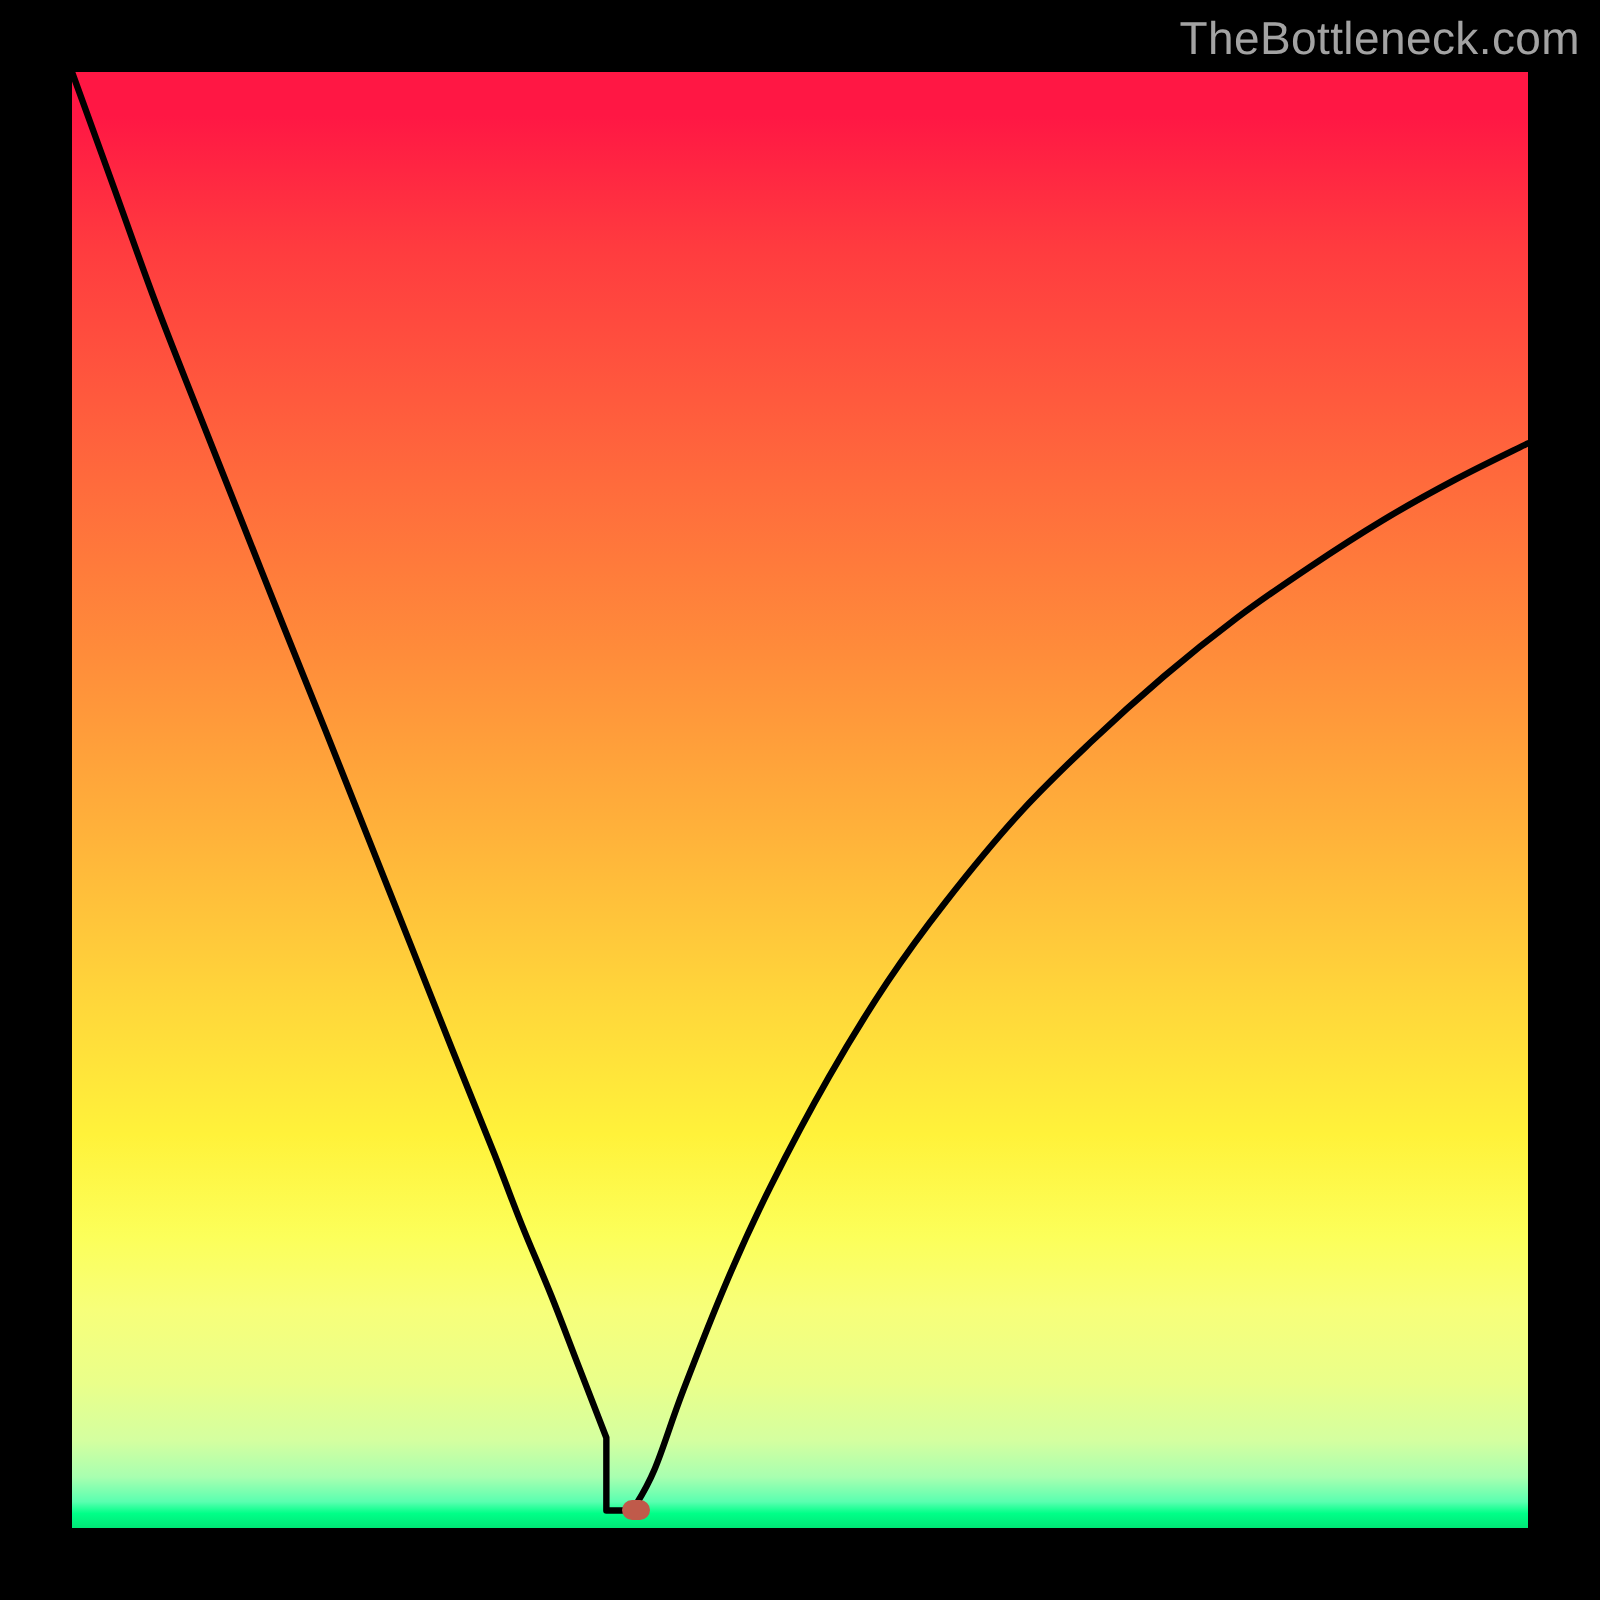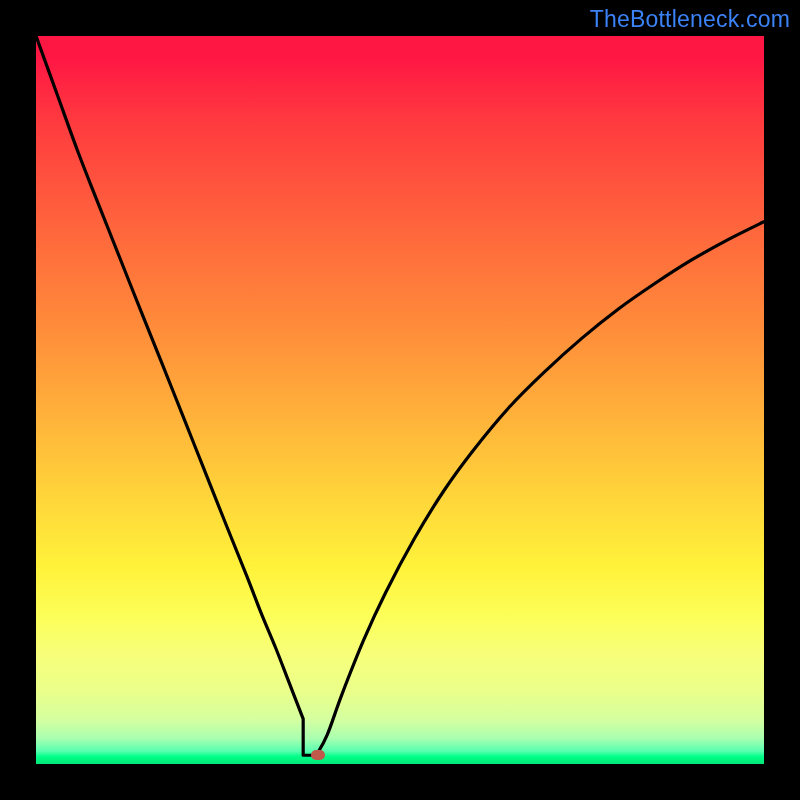--- a/index.html
+++ b/index.html
@@ -43,21 +43,21 @@
       #a8ffb0 96.5%,
       #5affb0 98.2%,
       #00ff88 99%,
       #00e676 100%
     );
   }
   .watermark {
     position: absolute;
     top: 6px;
     right: 10px;
-    color: #3b82f6;
+    color: #a3a3a3;
     font-size: 23px;
     font-weight: 500;
     letter-spacing: 0.2px;
     user-select: none;
   }
   .curve-svg {
     position: absolute;
     left: 0;
     top: 0;
     width: 728px;

